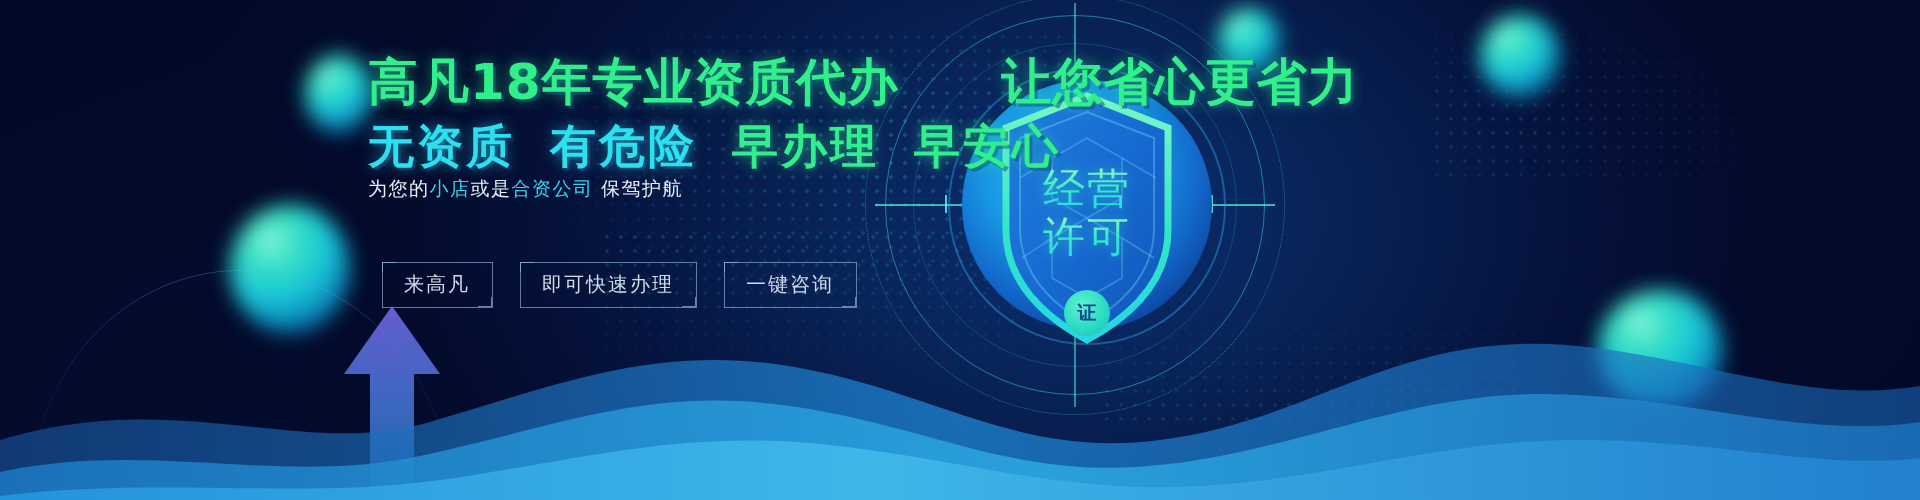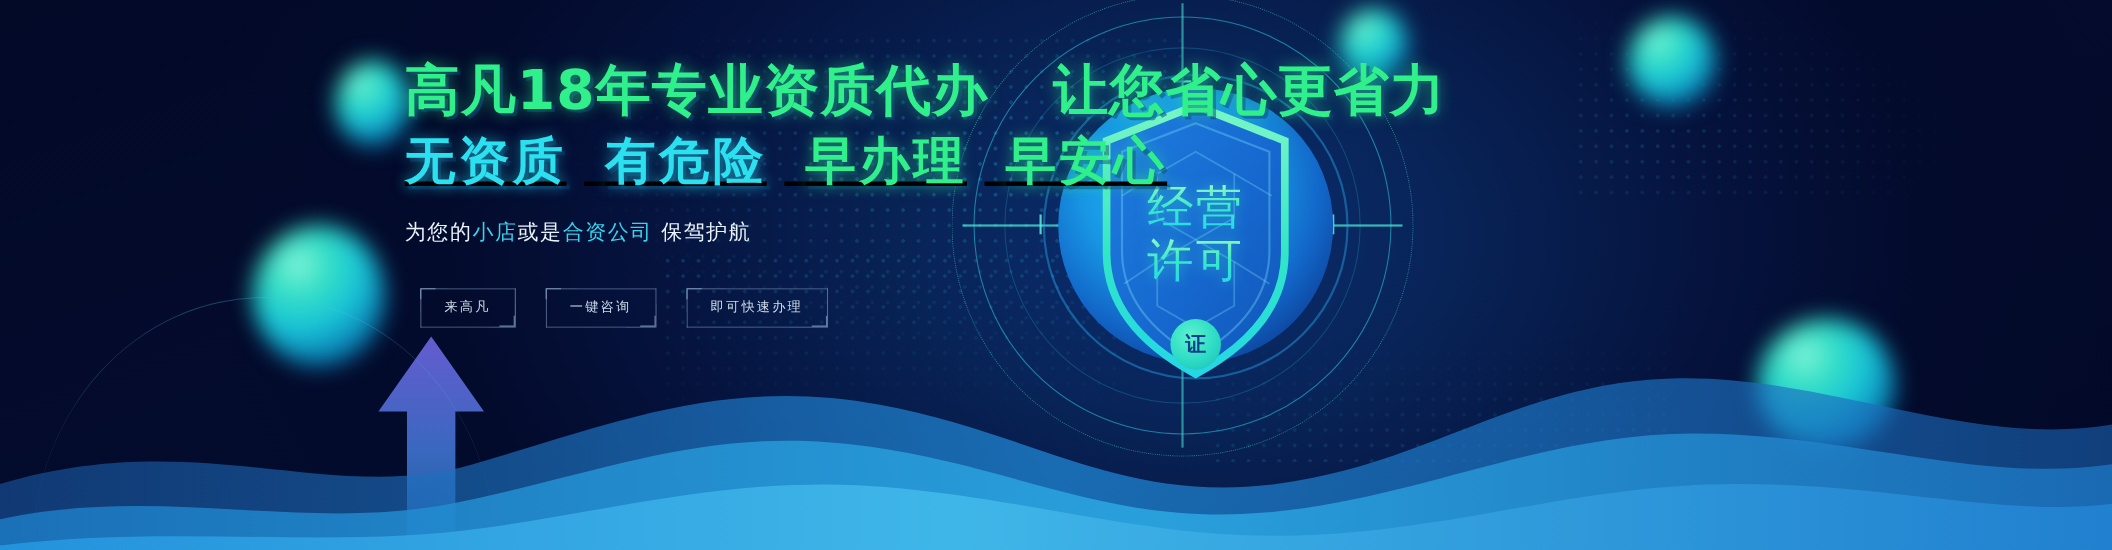--- a/index.html
+++ b/index.html
@@ -84,38 +84,38 @@
       display:flex; align-items:center; justify-content:center;
       color:#0c3f8c; font-size:19px; font-weight:bold; }
 
   
   .copy { position:absolute; left:368px; top:55px; width:820px; }
 
   .headline { font-size:50px; font-weight:bold; letter-spacing:1px;
       white-space:nowrap; line-height:1.08;
       font-family:"DejaVu Sans","Liberation Sans",sans-serif; }
   .headline .seg-green { color:#2ff08a; text-shadow:0 0 14px rgba(47,240,138,.55), 3px 3px 0 rgba(10,60,120,.55);margin-top:32px; }
-  .headline .seg-green2{ color:#2ff08a; text-shadow:0 0 14px rgba(47,240,138,.55), 3px 3px 0 rgba(10,60,120,.55); }
+  .headline .seg-green2{ color:#2ff08a; text-shadow:0 0 14px rgba(47,240,138,.55), 3px 3px 0 rgba(10,60,120,.55);margin-left:44px; }
   .headline .gap { display:inline-block; width:22px; }
 
   .subhead { margin-top:12px; font-size:46px; font-weight:bold; letter-spacing:3px;
       white-space:nowrap; line-height:1.1;
-      font-family:"DejaVu Sans","Liberation Sans",sans-serif;text-decoration:underline; }
+      font-family:"DejaVu Sans","Liberation Sans",sans-serif; }
   .subhead .cy { color:#2be0ef; text-shadow:0 0 13px rgba(43,224,239,.55), 3px 3px 0 rgba(10,55,110,.5); }
   .subhead .gn { color:#2ff08a; text-shadow:0 0 13px rgba(47,240,138,.55), 3px 3px 0 rgba(10,55,110,.5); }
   .subhead .sp { display:inline-block; width:16px; }
 
-  .tagline { margin-top:26px; font-size:19px; color:#e8f2fb; letter-spacing:1.5px;
+  .tagline { margin-top:4px; font-size:19px; color:#e8f2fb; letter-spacing:1.5px;
       font-family:"DejaVu Sans","Liberation Sans",sans-serif; }
   .tagline .hl { color:#35d5f0; }
 
   
   .tags { position:absolute; left:382px; top:262px; display:flex; gap:28px; }
   .tag { position:relative; padding:9px 22px; min-width:86px; text-align:left;
-      color:#cfdcea; font-size:12px; letter-spacing:2px;
+      color:#cfdcea; font-size:20px; letter-spacing:2px;
       font-family:"DejaVu Sans","Liberation Sans",sans-serif; }
   .tag::before, .tag::after {
       content:""; position:absolute; width:100%; height:100%; top:0; left:0;
       pointer-events:none; }
   .tag::before { border-top:1px solid rgba(150,180,215,.65); border-left:1px solid rgba(150,180,215,.65);
       -webkit-mask-image:linear-gradient(90deg,#000 28%,transparent 28%),linear-gradient(180deg,#000 60%,transparent 60%);
       mask-image:linear-gradient(90deg,#000 28%,transparent 28%),linear-gradient(180deg,#000 60%,transparent 60%);
       -webkit-mask-composite:source-over; }
   .tag::after { border-bottom:1px solid rgba(150,180,215,.65); border-right:1px solid rgba(150,180,215,.65);
       -webkit-mask-image:linear-gradient(270deg,#000 28%,transparent 28%),linear-gradient(0deg,#000 60%,transparent 60%);
@@ -219,26 +219,26 @@
 
   <div class="tags">
     <div class="tag">
       <span class="frame-tl"></span>
       <span class="frame-br"></span>
       <span>来高凡</span>
     </div>
     <div class="tag">
       <span class="frame-tl"></span>
       <span class="frame-br"></span>
-      <span>一键咨询</span>
+      <span>即可快速办理</span>
     </div>
     <div class="tag">
       <span class="frame-tl"></span>
       <span class="frame-br"></span>
-      <span>即可快速办理</span>
+      <span>一键咨询</span>
     </div>
   </div>
 
   <div class="arrow">
     <svg viewBox="0 0 120 200" xmlns="http://www.w3.org/2000/svg" aria-hidden="true">
       <defs>
         <linearGradient id="arrowGrad" x1="0" y1="0" x2="0" y2="1">
           <stop offset="0%" stop-color="#6a60d8" stop-opacity=".95"></stop>
           <stop offset="55%" stop-color="#3f72cf" stop-opacity=".9"></stop>
           <stop offset="100%" stop-color="#2b8ee0" stop-opacity=".55"></stop>

